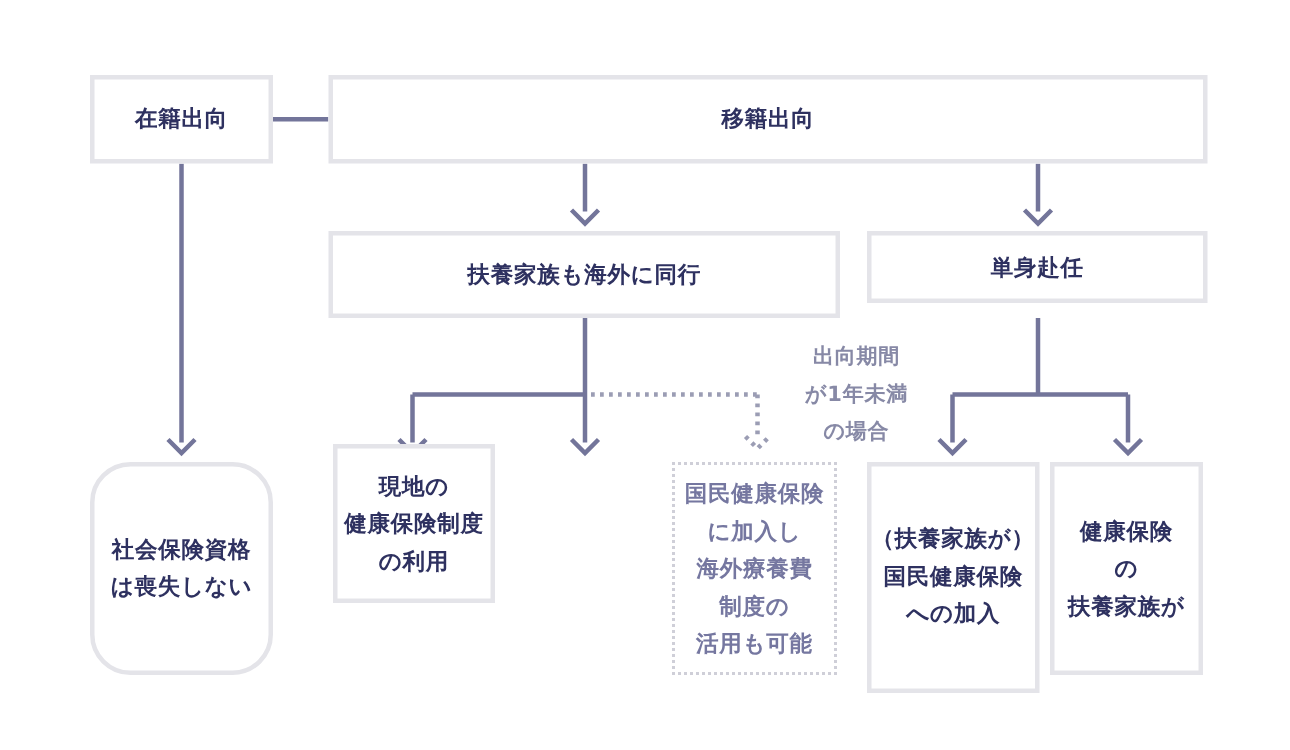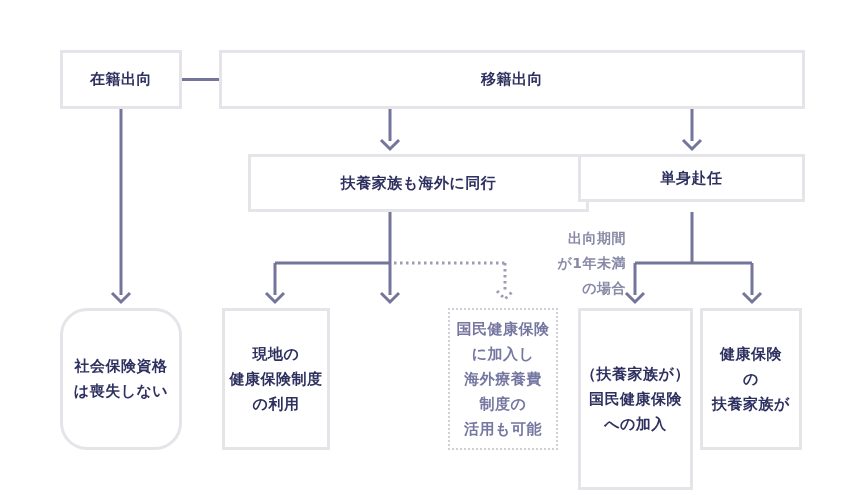--- a/index.html
+++ b/index.html
@@ -37,39 +37,39 @@
     justify-content: center;
     text-align: center;
     white-space: pre-line;
   }
   .node.dotted {
     border: 2px dotted #cfcfd8;
     color: #7577a0;
   }
   .node-zaiseki        { left: 60px;  top: 50px;  width: 122px; height: 59px; }
   .node-iseki          { left: 219px; top: 50px;  width: 586px; height: 59px; }
-  .node-fuyou-doukou   { left: 219px; top: 154px; width: 341px; height: 58px; margin-left: 29px; }
+  .node-fuyou-doukou   { left: 219px; top: 154px; width: 341px; height: 58px; }
   .node-tanshin        { left: 578px; top: 154px; width: 227px; height: 48px; }
   .node-shakai-hoken   { left: 60px;  top: 308px; width: 122px; height: 142px; border-radius: 27px; }
-  .node-genchi         { left: 222px; top: 308px; width: 108px; height: 142px; }
+  .node-genchi         { left: 222px; top: 296px; width: 108px; height: 106px; }
   .node-minkan         { left: 340px; top: 308px; width: 104px; height: 142px; }
   .node-kokumin-kaigai { left: 448px; top: 308px; width: 110px; height: 142px; }
-  .node-fuyou-kokumin  { left: 578px; top: 308px; width: 115px; height: 182px; }
+  .node-fuyou-kokumin  { left: 578px; top: 308px; width: 115px; height: 154px; font-family: Liberation Mono, monospace; }
   .node-kenpo-keizoku  { left: 700px; top: 308px; width: 102px; height: 142px; }
   .annotation {
     position: absolute;
     left: 516px;
     top: 226px;
     width: 110px;
     color: #8789a6;
     font-size: 14px;
     font-weight: 600;
     line-height: 25px;
     letter-spacing: 0.5px;
-    text-align: right;
+    text-align: center;
     white-space: pre-line;
   }
 </style>
 </head>
 <body>
 
 <div class="canvas">
 
   <svg class="connectors" viewBox="0 0 860 500" xmlns="http://www.w3.org/2000/svg">
 

